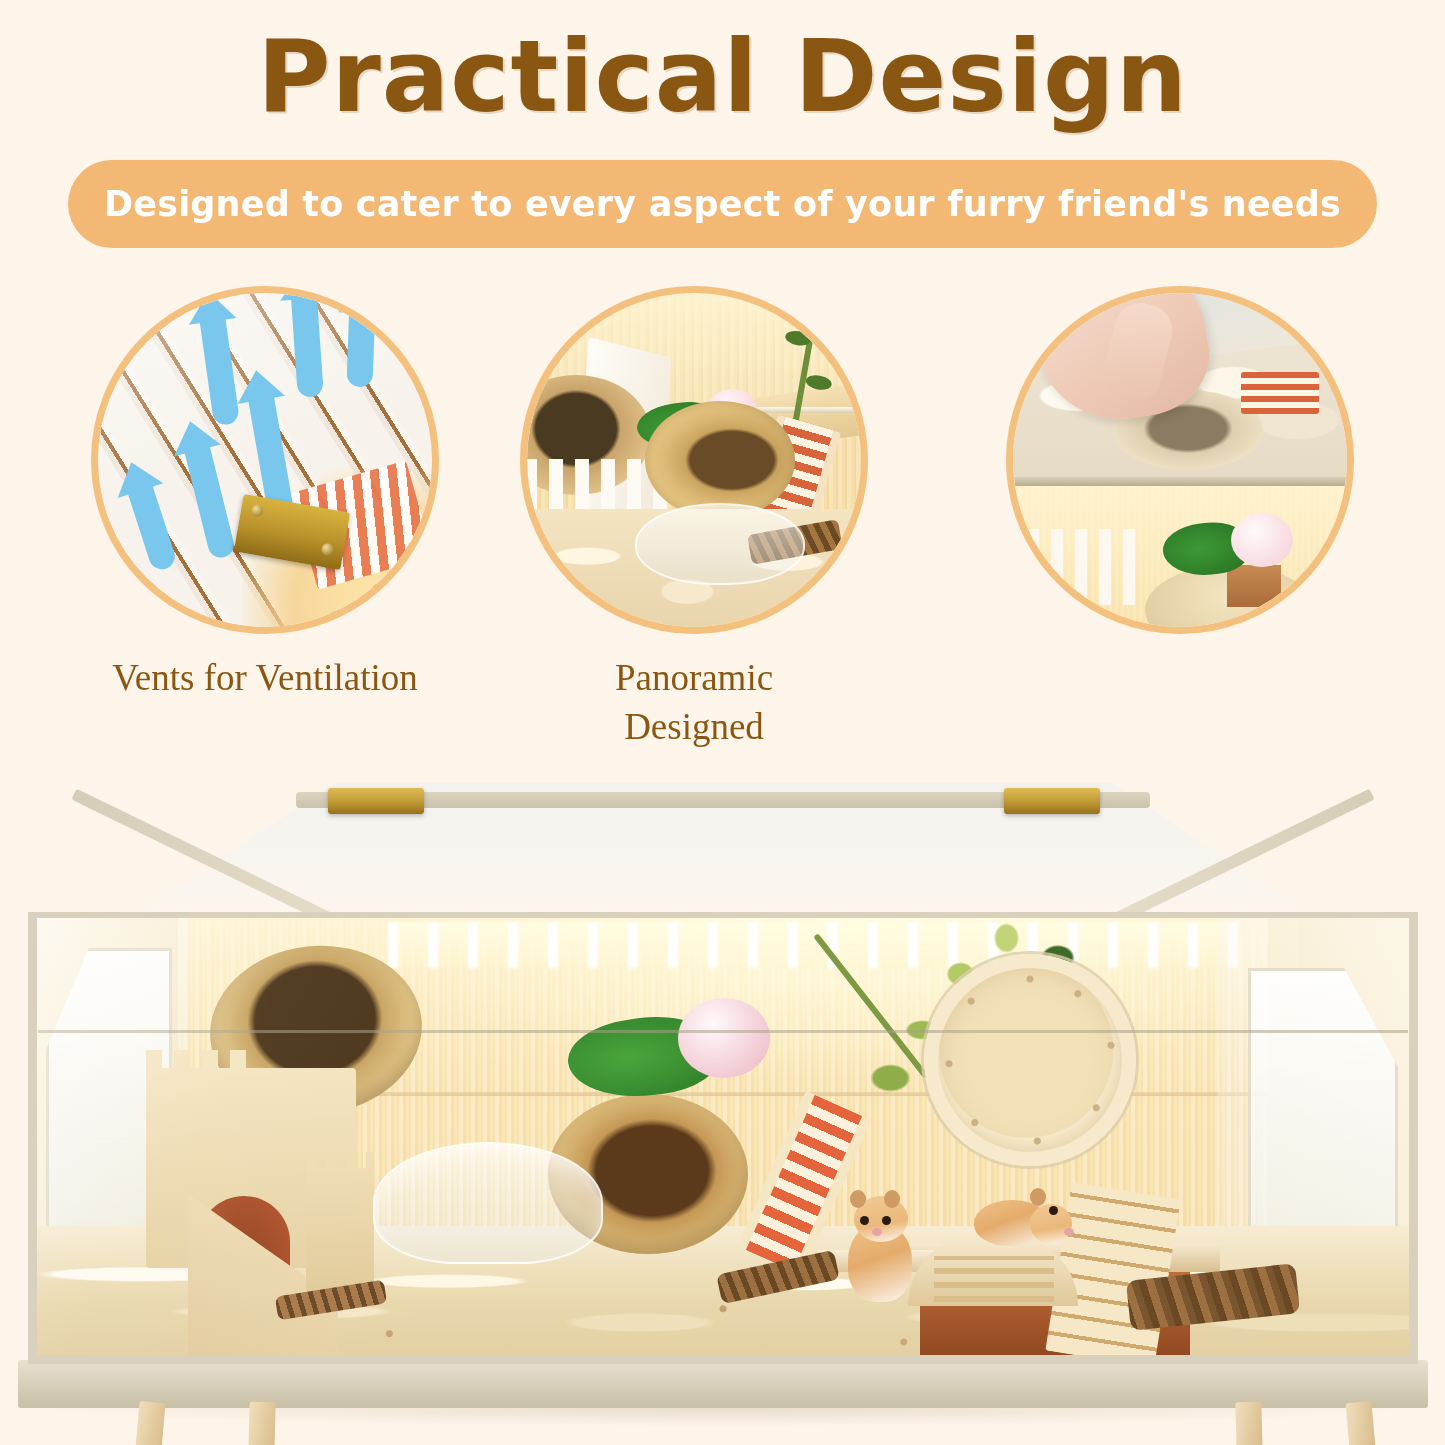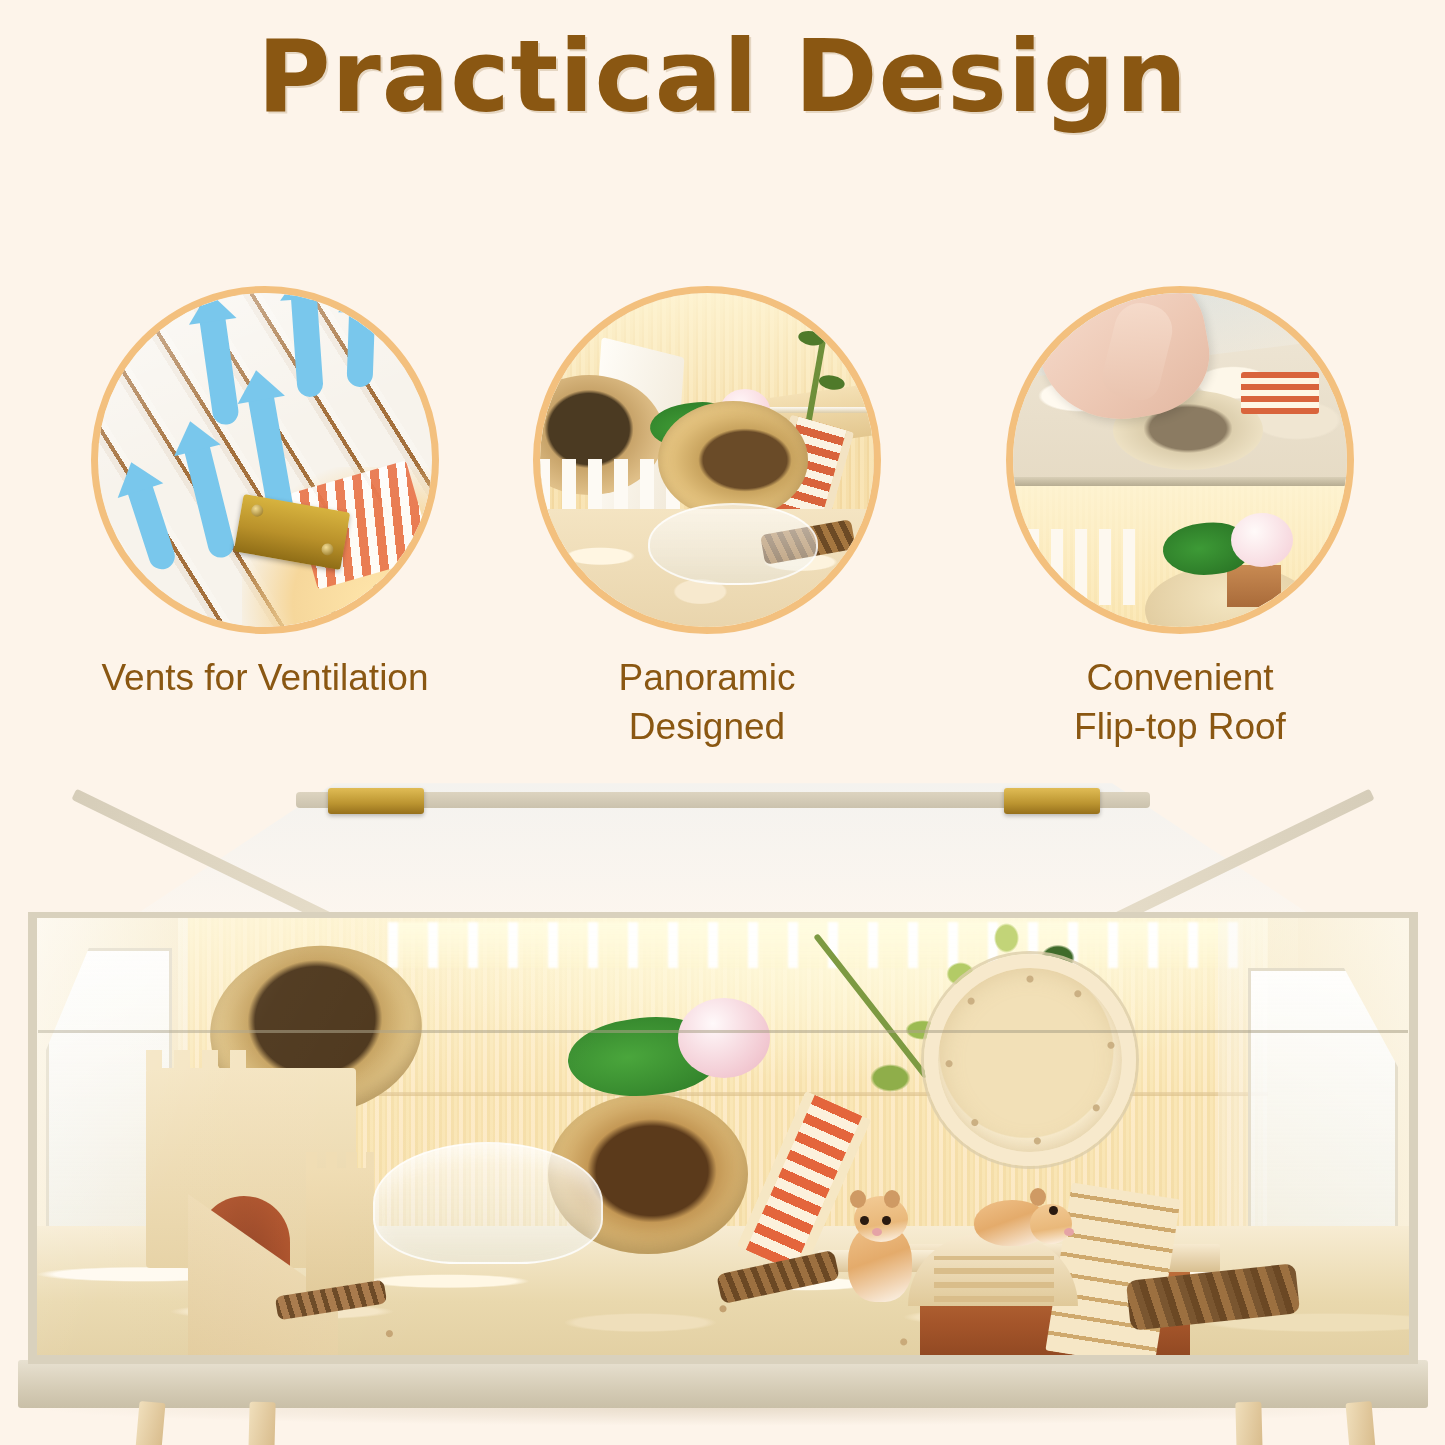--- a/index.html
+++ b/index.html
@@ -69,21 +69,21 @@
     width: 1445px;
     height: 450px;
   }
 
   .feature {
     position: absolute;
     width: 360px;
     text-align: center;
   }
   .feature.f1 { left: 85px; }
-  .feature.f2 { left: 527px; }
+  .feature.f2 { left: 514px; }
   .feature.f3 { left: 1000px; }
 
   .circle {
     position: relative;
     width: 348px;
     height: 348px;
     margin: 0 auto;
     border-radius: 50%;
     border: 7px solid #f3c07e;
     overflow: hidden;
@@ -91,21 +91,21 @@
   }
   .circle-inner {
     position: absolute;
     inset: 0;
     border-radius: 50%;
     overflow: hidden;
   }
 
   .caption {
     margin-top: 20px;
-    font-family: Liberation Sans, sans-serif;
+    font-family: Liberation Serif, serif;
     font-size: 37px;
     line-height: 1.32;
     color: #8a5712;
     font-weight: 400;
   }
 
   
   .slats {
     position: absolute;
     inset: -40px;
@@ -747,20 +747,23 @@
     background: radial-gradient(ellipse at 50% 0%, rgba(180,160,125,.28), rgba(0,0,0,0) 70%);
   }
 </style>
 </head>
 <body>
 
 <div class="page">
 
   <div class="headline">Practical Design</div>
 
+  <div class="subtitle-pill">
+    <span class="txt">Designed to cater to every aspect of your furry friend's needs</span>
+  </div>
 
   <div class="features">
 
     <div class="feature f1">
       <div class="circle">
         <div class="circle-inner">
           <div class="slats"></div>
           <div class="slat-sheen"></div>
           <div class="warm-corner"></div>
           <div class="mini-ladder"></div>
@@ -816,24 +819,20 @@
             <div class="c3-finger"></div>
           </div>
           <div class="c3-seam"></div>
           <div class="c3-fence2"></div>
           <div class="c3-nest4"></div>
           <div class="c3-pot"></div>
           <div class="c3-leaf"></div>
           <div class="c3-flower"></div>
         </div>
       </div>
-      <div class="caption">
-        <div>Convenient</div>
-        <div>Flip-top Roof</div>
-      </div>
     </div>
 
   </div>
 
   <div class="product">
 
     <div class="lid">
       <div class="lid-glass"></div>
       <div class="lid-edge-left"></div>
       <div class="lid-edge-right"></div>

